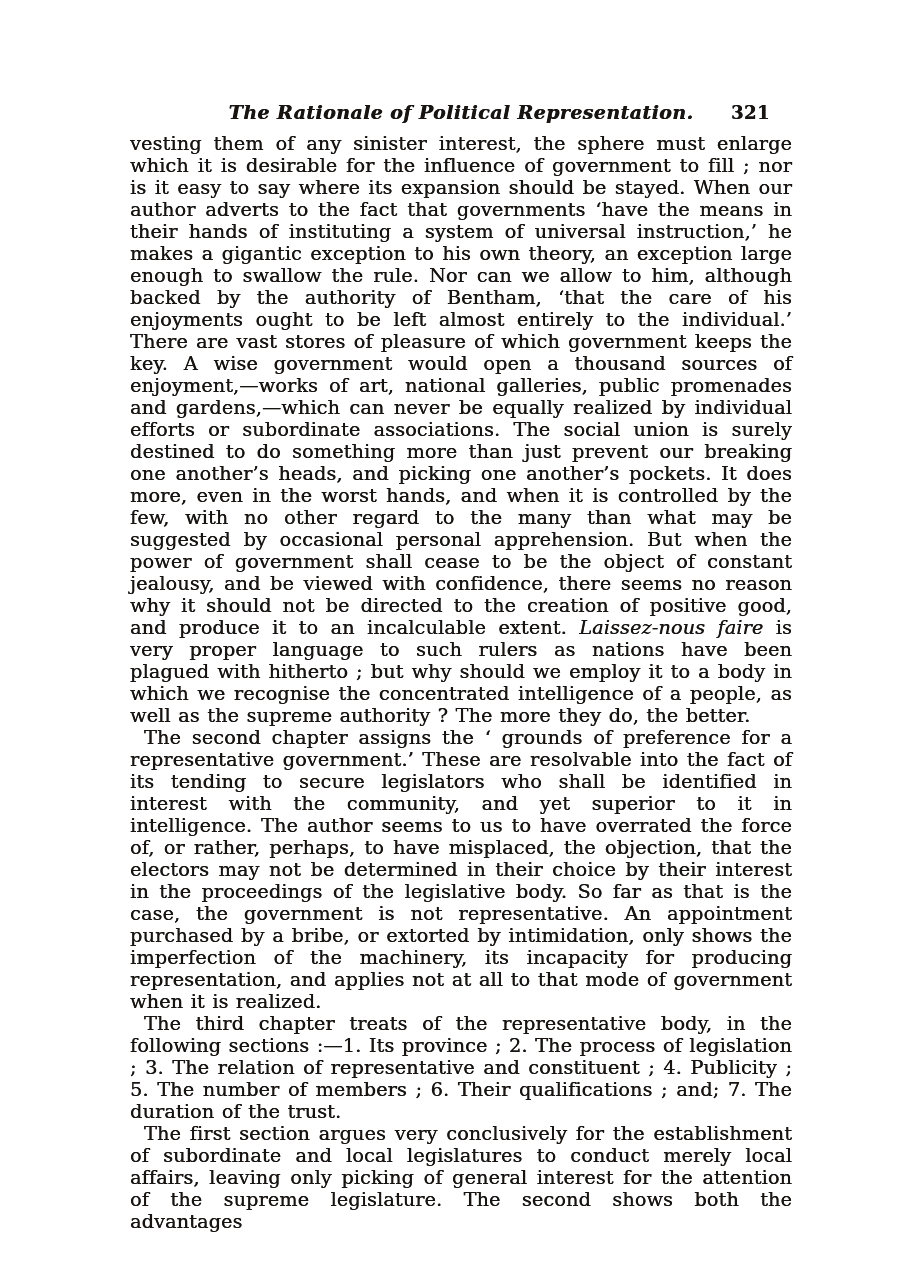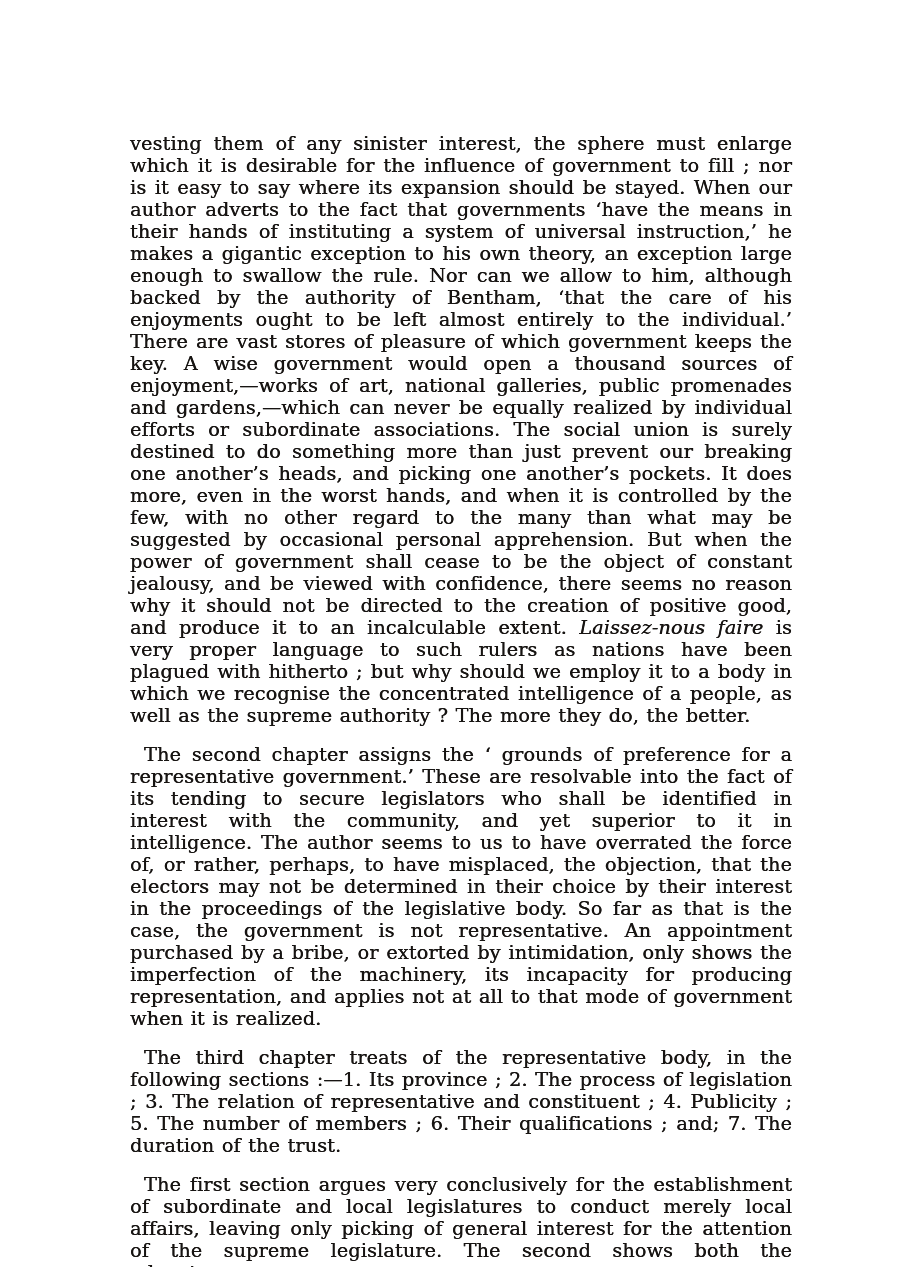--- a/index.html
+++ b/index.html
@@ -54,29 +54,32 @@
     word-spacing: 1.2px;
     text-shadow: 0.35px 0 0 currentColor;
     filter: blur(0.25px);
   }
   .page-body p {
     margin: 0;
     padding: 0;
   }
   .page-body p.indent {
     text-indent: 14px;
-    margin-top: 17px;
   }
   .italic {
     font-style: italic;
   }
 </style>
 </head>
 <body>
 
 <div class="scan-page">
+  <div class="running-header">
+    <div class="header-title">The Rationale of Political Representation.</div>
+    <div class="page-number">321</div>
+  </div>
   <div class="page-body">
       <p class=""><span>vesting them of any sinister interest, the sphere must enlarge which it is desirable for the influence of government to fill ; nor is it easy to say where its expansion should be stayed. When our author adverts to the fact that governments ‘have the means in their hands of instituting a system of universal instruction,’ he makes a gigantic exception to his own theory, an exception large enough to swallow the rule. Nor can we allow to him, although backed by the authority of Bentham, ‘that the care of his enjoyments ought to be left almost entirely to the individual.’ There are vast stores of pleasure of which government keeps the key. A wise government would open a thousand sources of enjoyment,—works of art, national galleries, public promenades and gardens,—which can never be equally realized by individual efforts or subordinate associations. The social union is surely destined to do something more than just prevent our breaking one another’s heads, and picking one another’s pockets. It does more, even in the worst hands, and when it is controlled by the few, with no other regard to the many than what may be suggested by occasional personal apprehension. But when the power of government shall cease to be the object of constant jealousy, and be viewed with confidence, there seems no reason why it should not be directed to the creation of positive good, and produce it to an incalculable extent. </span><span class="italic">Laissez-nous faire</span><span> is very proper language to such rulers as nations have been plagued with hitherto ; but why should we employ it to a body in which we recognise the concentrated intelligence of a people, as well as the supreme authority ? The more they do, the better.</span></p>
       <p class="indent"><span>The second chapter assigns the ‘ grounds of preference for a representative government.’ These are resolvable into the fact of its tending to secure legislators who shall be identified in interest with the community, and yet superior to it in intelligence. The author seems to us to have overrated the force of, or rather, perhaps, to have misplaced, the objection, that the electors may not be determined in their choice by their interest in the proceedings of the legislative body. So far as that is the case, the government is not representative. An appointment purchased by a bribe, or extorted by intimidation, only shows the imperfection of the machinery, its incapacity for producing representation, and applies not at all to that mode of government when it is realized.</span></p>
       <p class="indent"><span>The third chapter treats of the representative body, in the following sections :—1. Its province ; 2. The process of legislation ; 3. The relation of representative and constituent ; 4. Publicity ; 5. The number of members ; 6. Their qualifications ; and; 7. The duration of the trust.</span></p>
       <p class="indent"><span>The first section argues very conclusively for the establishment of subordinate and local legislatures to conduct merely local affairs, leaving only picking of general interest for the attention of the supreme legislature. The second shows both the advantages</span></p>
     </div>
 </div>
 
 </body></html>

